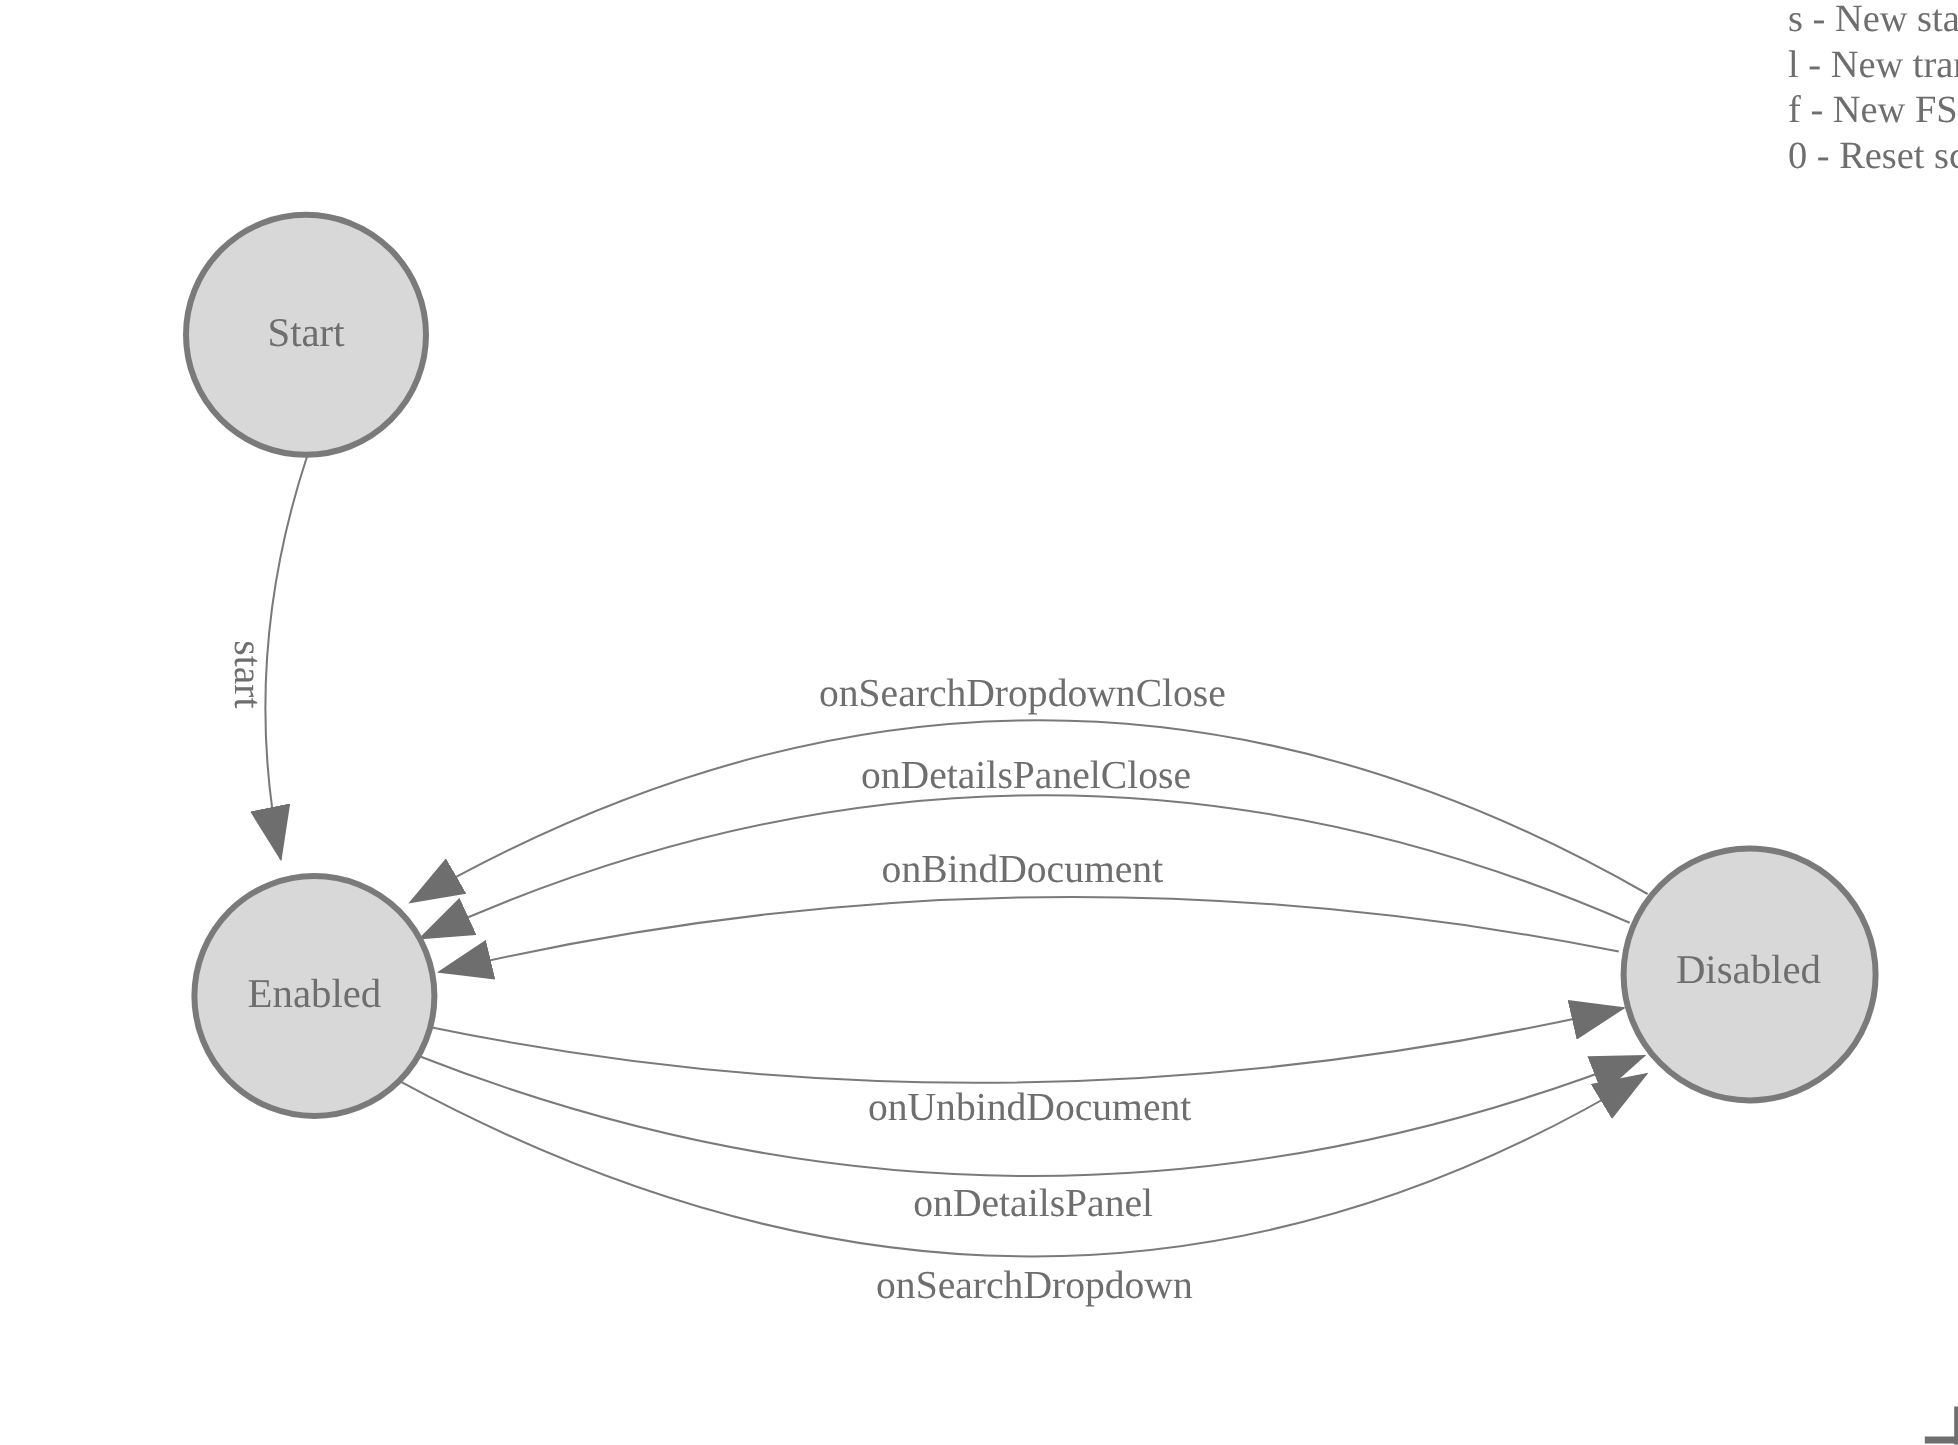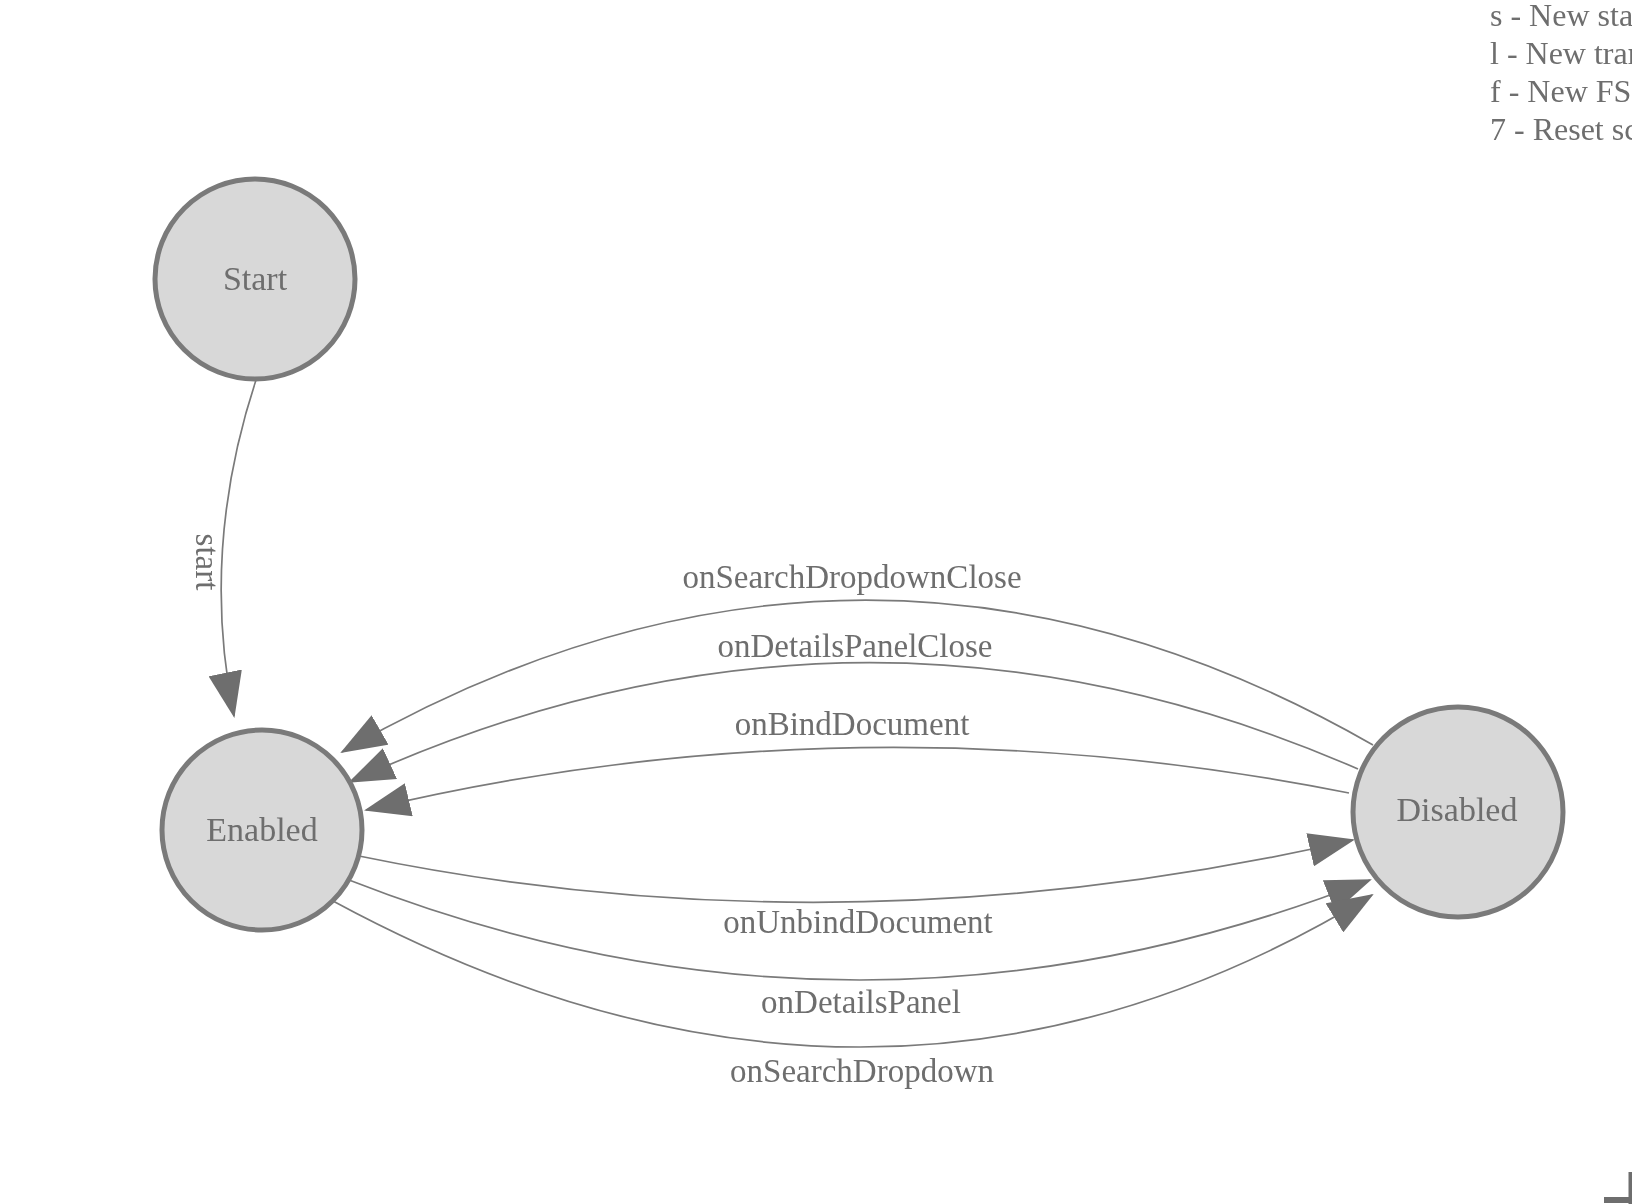--- a/index.html
+++ b/index.html
@@ -100,16 +100,16 @@
       <text x="1457" y="809">Disabled</text>
     </g>
 
     <path class="corner" d="M1628.5,1172 h3.5 v32 h-3.5 Z M1604,1197 h28 v6 h-28 Z"></path>
   </svg>
 
   <div class="legend">
     <div>s - New stat</div>
     <div>l - New tran</div>
     <div>f - New FSM</div>
-    <div>7 - Reset sc</div>
+    <div>0 - Reset sc</div>
   </div>
 
 </div>
 
 </body></html>

